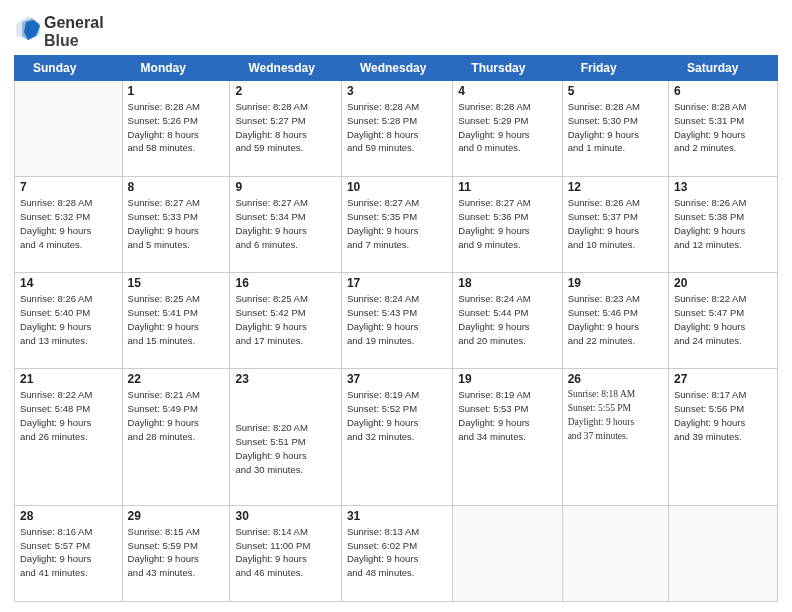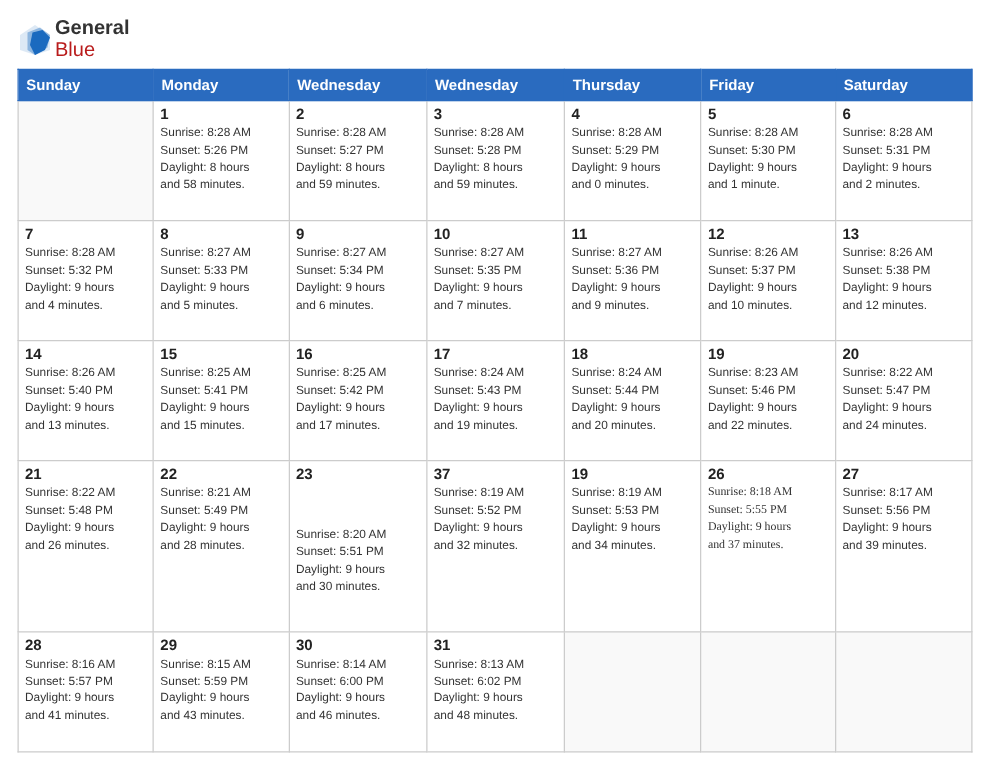--- a/index.html
+++ b/index.html
@@ -18,37 +18,37 @@
       flex-direction: column;
     }
     .header {
       display: flex;
       justify-content: space-between;
       align-items: flex-start;
       margin-bottom: 6px;
     }
     .logo {
       display: flex;
-      align-items: center;
+      align-items: flex-start;
       margin-top: 4px;
     }
     .logo-text {
       display: flex;
       flex-direction: column;
       line-height: 1.1;
     }
     .logo-general {
       font-size: 16px;
       font-weight: bold;
       color: #333;
     }
     .logo-blue {
       font-size: 16px;
-      font-weight: normal;
-      color: #b91c1c;
+      font-weight: bold;
+      color: #404040;
     }
     .logo-icon {
       width: 28px;
       height: 28px;
       margin-right: 2px;
     }
     .title-block {
       text-align: right;
     }
     .month-title {
@@ -64,21 +64,21 @@
     .calendar {
       width: 100%;
       border-collapse: collapse;
       flex: 1;
     }
     .calendar th {
       background: #2a6bbf;
       color: #fff;
       font-size: 12px;
       font-weight: bold;
-      padding: 5px 6px;
+      padding: 5px 18px;
       text-align: left;
       border: 1px solid #2a6bbf;
     }
     .calendar td {
       border: 1px solid #ccc;
       vertical-align: top;
       padding: 3px 5px;
       width: 113px;
       min-height: 70px;
       background: #fff;
@@ -339,21 +339,21 @@
           <td>
             <span class="day-num">29</span>
             <div class="day-info" style="white-space: pre-line;">Sunrise: 8:15 AM
 Sunset: 5:59 PM
 Daylight: 9 hours
 and 43 minutes.</div>
           </td>
           <td>
             <span class="day-num">30</span>
             <div class="day-info" style="white-space: pre-line;">Sunrise: 8:14 AM
-Sunset: 6:00 PM
+Sunset: 11:00 PM
 Daylight: 9 hours
 and 46 minutes.</div>
           </td>
           <td>
             <span class="day-num">31</span>
             <div class="day-info" style="white-space: pre-line;">Sunrise: 8:13 AM
 Sunset: 6:02 PM
 Daylight: 9 hours
 and 48 minutes.</div>
           </td>

